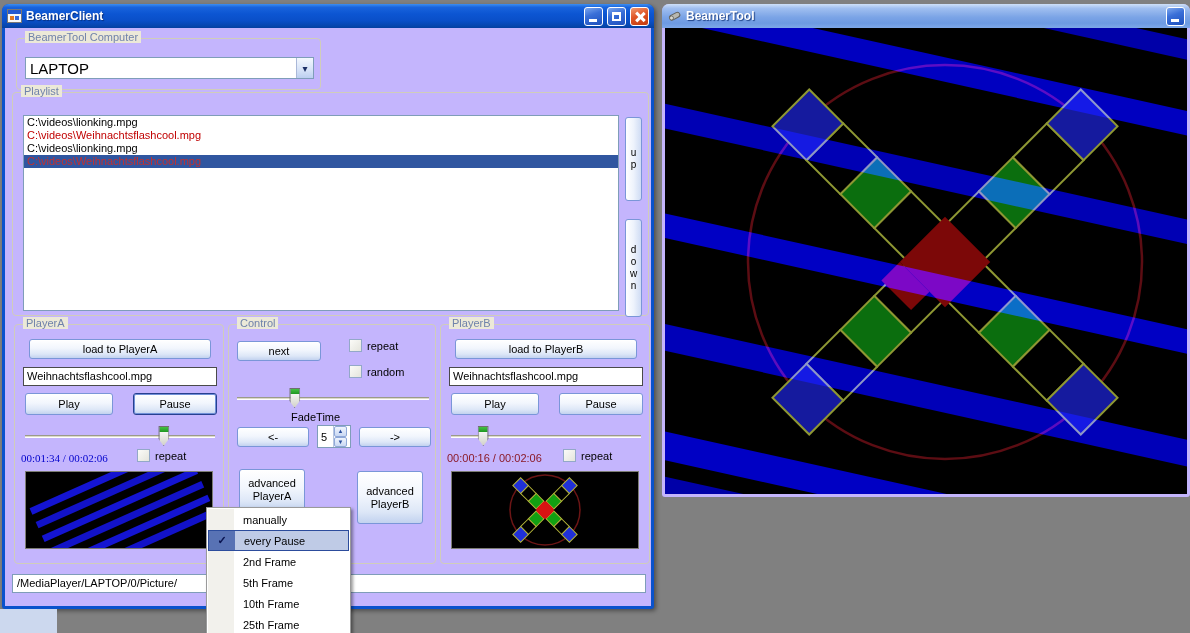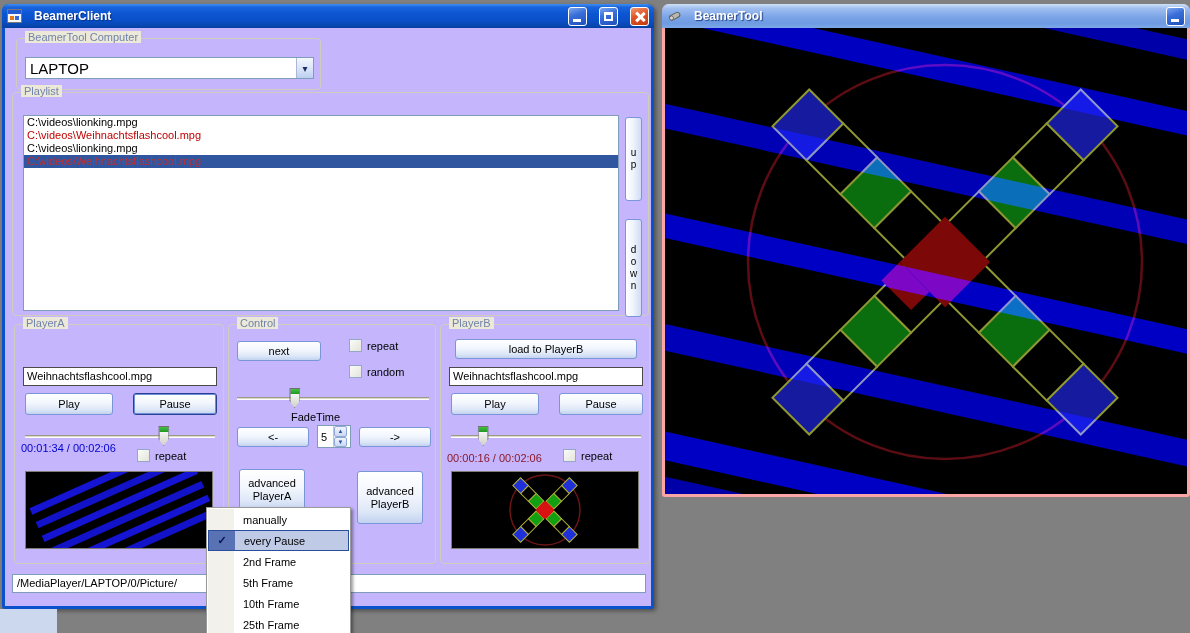--- a/index.html
+++ b/index.html
@@ -3,23 +3,23 @@
 <meta charset="utf-8">
 <style>
   * { margin:0; padding:0; box-sizing:border-box; }
   html,body { width:1190px; height:633px; }
   body { font-family:"Liberation Sans", sans-serif; }
   #desktop { position:relative; width:1190px; height:633px; background:#808080; overflow:hidden; }
 
   
   .window { position:absolute; border-radius:7px 7px 3px 3px; }
   .win-client { left:2px; top:4px; width:652px; height:605px; background:#0a52cc; box-shadow:2px 2px 4px rgba(0,0,0,.4); }
-  .win-tool { left:662px; top:4px; width:528px; height:493px; background:#fca5a5; }
+  .win-tool { left:662px; top:4px; width:528px; height:493px; background:#c4b5fd; }
   .titlebar { position:absolute; left:0; top:0; right:0; height:24px; border-radius:7px 7px 0 0;
-    display:flex; align-items:center; padding:0 5px; gap:12px;
+    display:flex; align-items:center; padding:0 5px; gap:4px;
     background:linear-gradient(180deg,#3d8ef0 0%,#1863dd 14%,#0c55d2 42%,#0a4fc8 70%,#0646ad 92%,#0540a0 100%); }
   .win-tool .titlebar { background:linear-gradient(180deg,#cfe0f8 0%,#a0bff0 18%,#7ba4e6 55%,#6d9ae2 80%,#7ea8e8 100%); }
   .title-text { color:#fff; font-size:12px; font-weight:bold; text-shadow:1px 1px 1px rgba(6,40,110,.8); flex:1; }
   .tb-btn { width:19px; height:19px; border:1px solid #fff; border-radius:3px; position:relative; flex:none; }
   .tb-blue { background:linear-gradient(160deg,#7da7ee 0%,#3a6fd8 40%,#1e50be 100%); }
   .tb-red { background:linear-gradient(160deg,#f09a72 0%,#e05526 45%,#c23a10 100%); }
   .glyph-min { position:absolute; left:4px; bottom:3px; width:8px; height:3px; background:#fff; }
   .glyph-max { position:absolute; left:4px; top:4px; width:9px; height:9px; border:2px solid #fff; border-top-width:3px; }
   .glyph-close::before,.glyph-close::after { content:""; position:absolute; left:8px; top:3px; width:2.5px; height:12px; background:#fff; }
   .glyph-close::before { transform:rotate(45deg); } .glyph-close::after { transform:rotate(-45deg); }
@@ -123,28 +123,29 @@
           <div class="list-row red">C:\videos\Weihnachtsflashcool.mpg</div>
           <div class="list-row">C:\videos\lionking.mpg</div>
           <div class="list-row red selected">C:\videos\Weihnachtsflashcool.mpg</div>
         </div>
         <div class="vbtn" style="left:612px; top:24px; width:17px; height:84px;">up</div>
         <div class="vbtn" style="left:612px; top:126px; width:17px; height:98px;">down</div>
       </div>
 
       <div class="groupbox" style="left:9px; top:296px; width:210px; height:240px;">
         <span class="gb-label">PlayerA</span>
+        <div class="xp-btn" style="left:14px; top:14px; width:182px; height:20px;">load to PlayerA</div>
         <div class="textfield" style="left:8px; top:42px; width:194px; height:19px;">Weihnachtsflashcool.mpg</div>
         <div class="xp-btn" style="left:10px; top:68px; width:88px; height:22px;">Play</div>
         <div class="xp-btn focused" style="left:118px; top:68px; width:84px; height:22px;">Pause</div>
         <div class="slider" style="left:10px; top:100px; width:190px;">
           <div class="slider-track"></div>
           <div class="slider-thumb" style="left: 73%;"></div>
         </div>
-        <div class="time-a" style="left:6px; top:117px;">00:01:34 / 00:02:06</div>
+        <div class="time-a" style="left:6px; top:127px;font-family:Liberation Serif, serif;">00:01:34 / 00:02:06</div>
         <div class="checkbox" style="left:122px; top:124px;">
           <span class="cb-box"></span>
           <span class="cb-label">repeat</span>
         </div>
         <div class="preview" style="left:10px; top:146px; width:188px; height:78px;">
           <svg width="186" height="76" viewBox="0 0 186 76">
             <rect width="186" height="76" fill="#000"></rect>
             <g transform="rotate(-24 93 38)">
               <rect x="12" y="0" width="168" height="7" fill="#1414d2"></rect>
               <rect x="12" y="15" width="168" height="7" fill="#1212c8"></rect>

